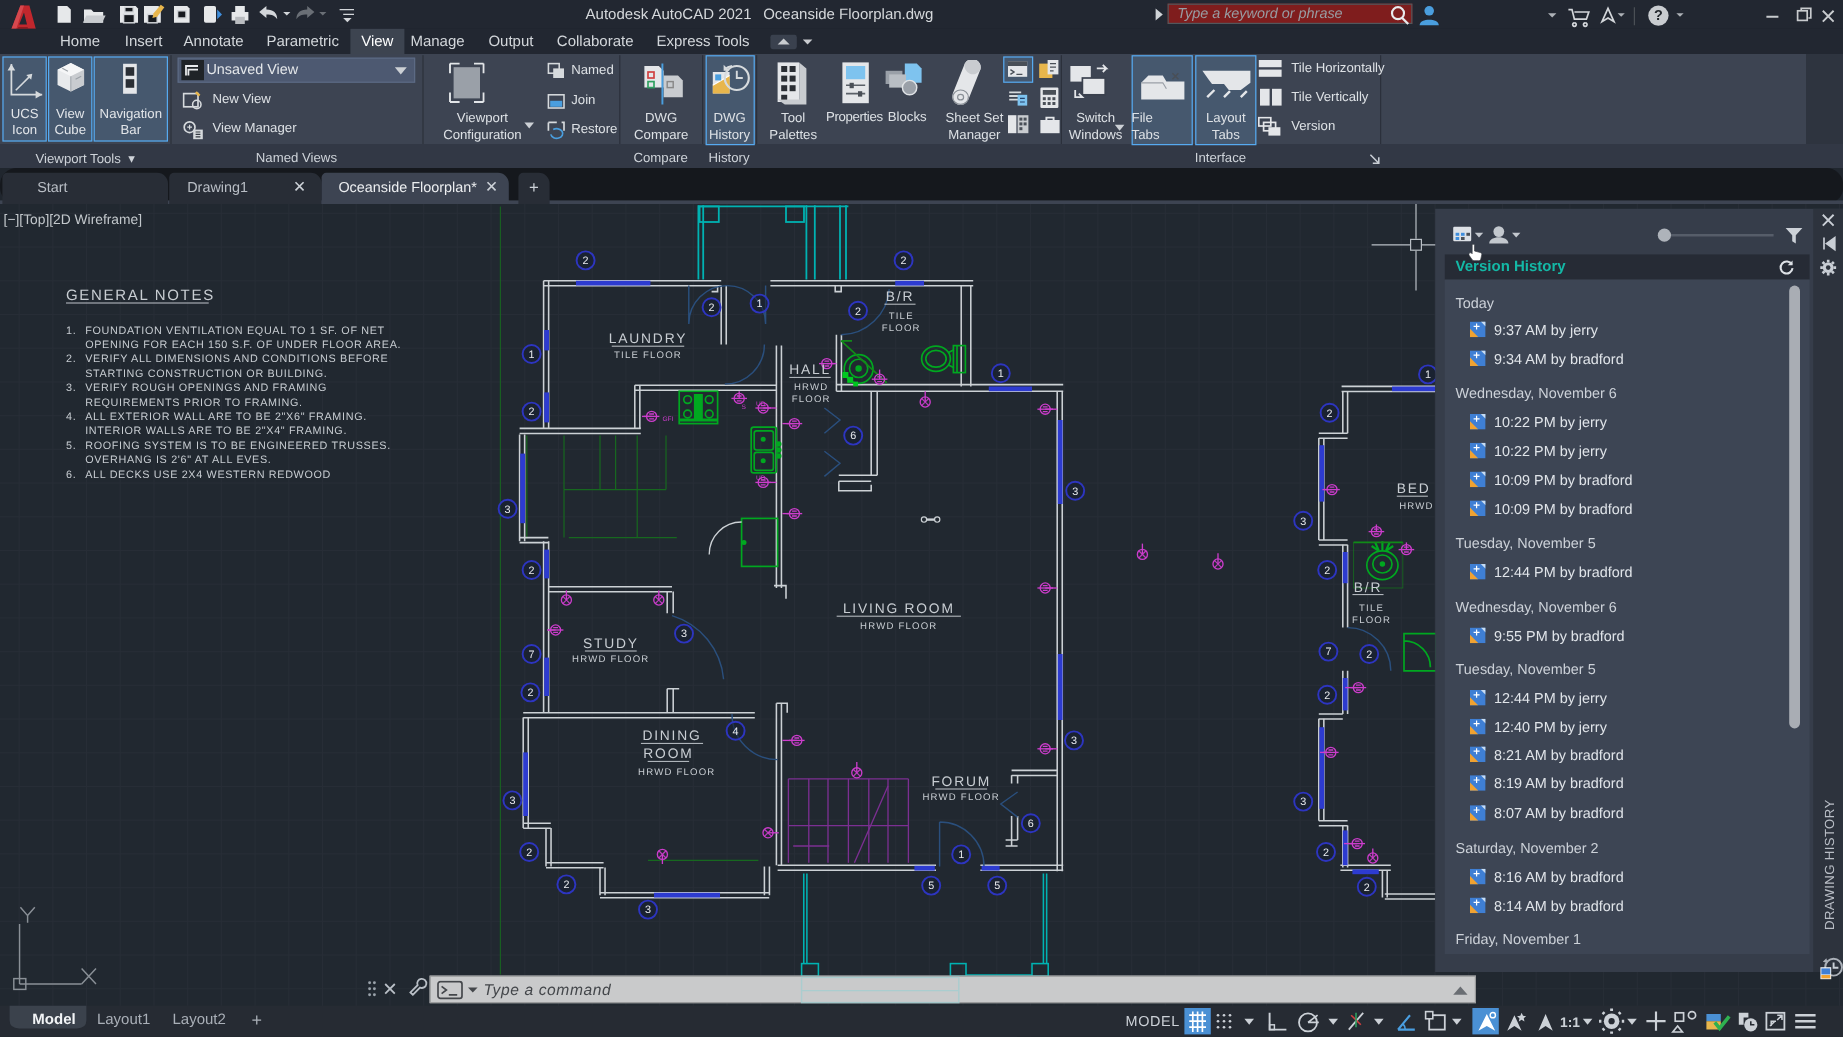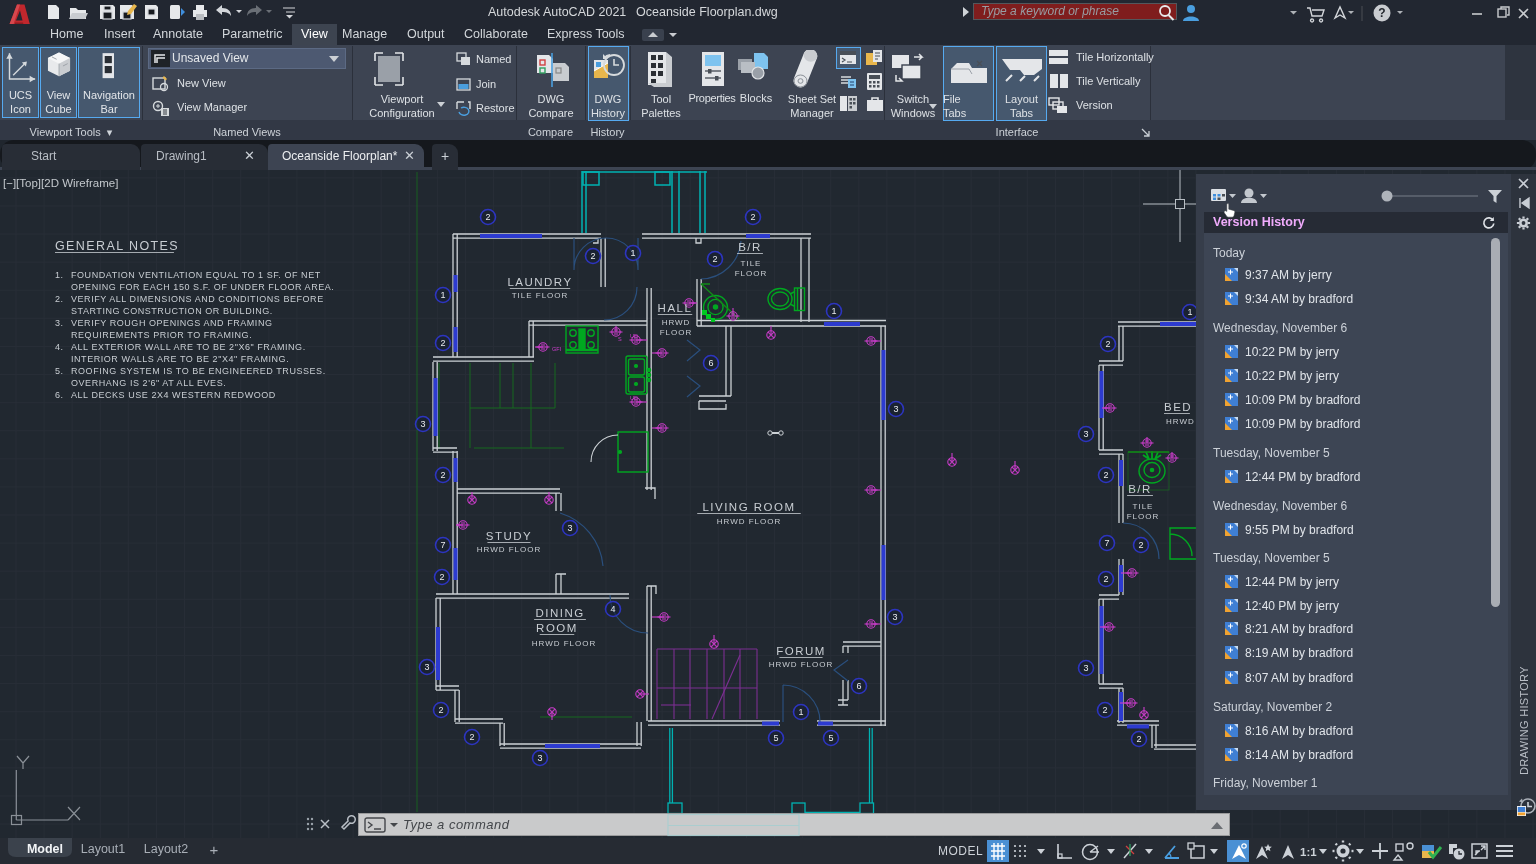--- a/index.html
+++ b/index.html
@@ -24,21 +24,21 @@
   
   #canvas{left:0;top:170px;width:1536px;height:694px;background:#212830;
     background-image:linear-gradient(#272d36 1px,transparent 1px),linear-gradient(90deg,#272d36 1px,transparent 1px);
     background-size:28.1px 28.1px;background-position:15.5px 7.4px;}
   
   #cmdbar{left:358px;top:813px;width:872px;height:23px;background:#c9cacb;border:1px solid #9a9b9c;box-sizing:border-box;}
   
   #statusbar{left:0;top:838px;width:1536px;height:26px;background:#262b33;}
   
   #palette{left:1196px;top:174px;width:340px;height:636px;background:#363d4a;}
-  #pal-head{position:absolute;left:8px;top:38px;width:304px;height:21px;background:#262b35;color:#f0abfc;font-size:12.5px;font-weight:bold;line-height:21px;}
+  #pal-head{position:absolute;left:8px;top:38px;width:304px;height:21px;background:#262b35;color:#14b8a6;font-size:12.5px;font-weight:bold;line-height:21px;}
   #pal-list{position:absolute;left:8px;top:59px;width:304px;height:562px;background:#3d4554;overflow:hidden;}
   .vh-sec{position:absolute;left:9px;font-size:12px;color:#ccd1d8;}
   .vh-row{position:absolute;left:41px;font-size:12px;color:#e0e4e9;}
   .vh-ico{position:absolute;left:21px;width:13px;height:13px;}
   #pal-strip{left:1511px;top:174px;width:25px;height:636px;background:#2d333d;}
 </style>
 </head>
 <body>
 
 <div class="abs" id="titlebar">

